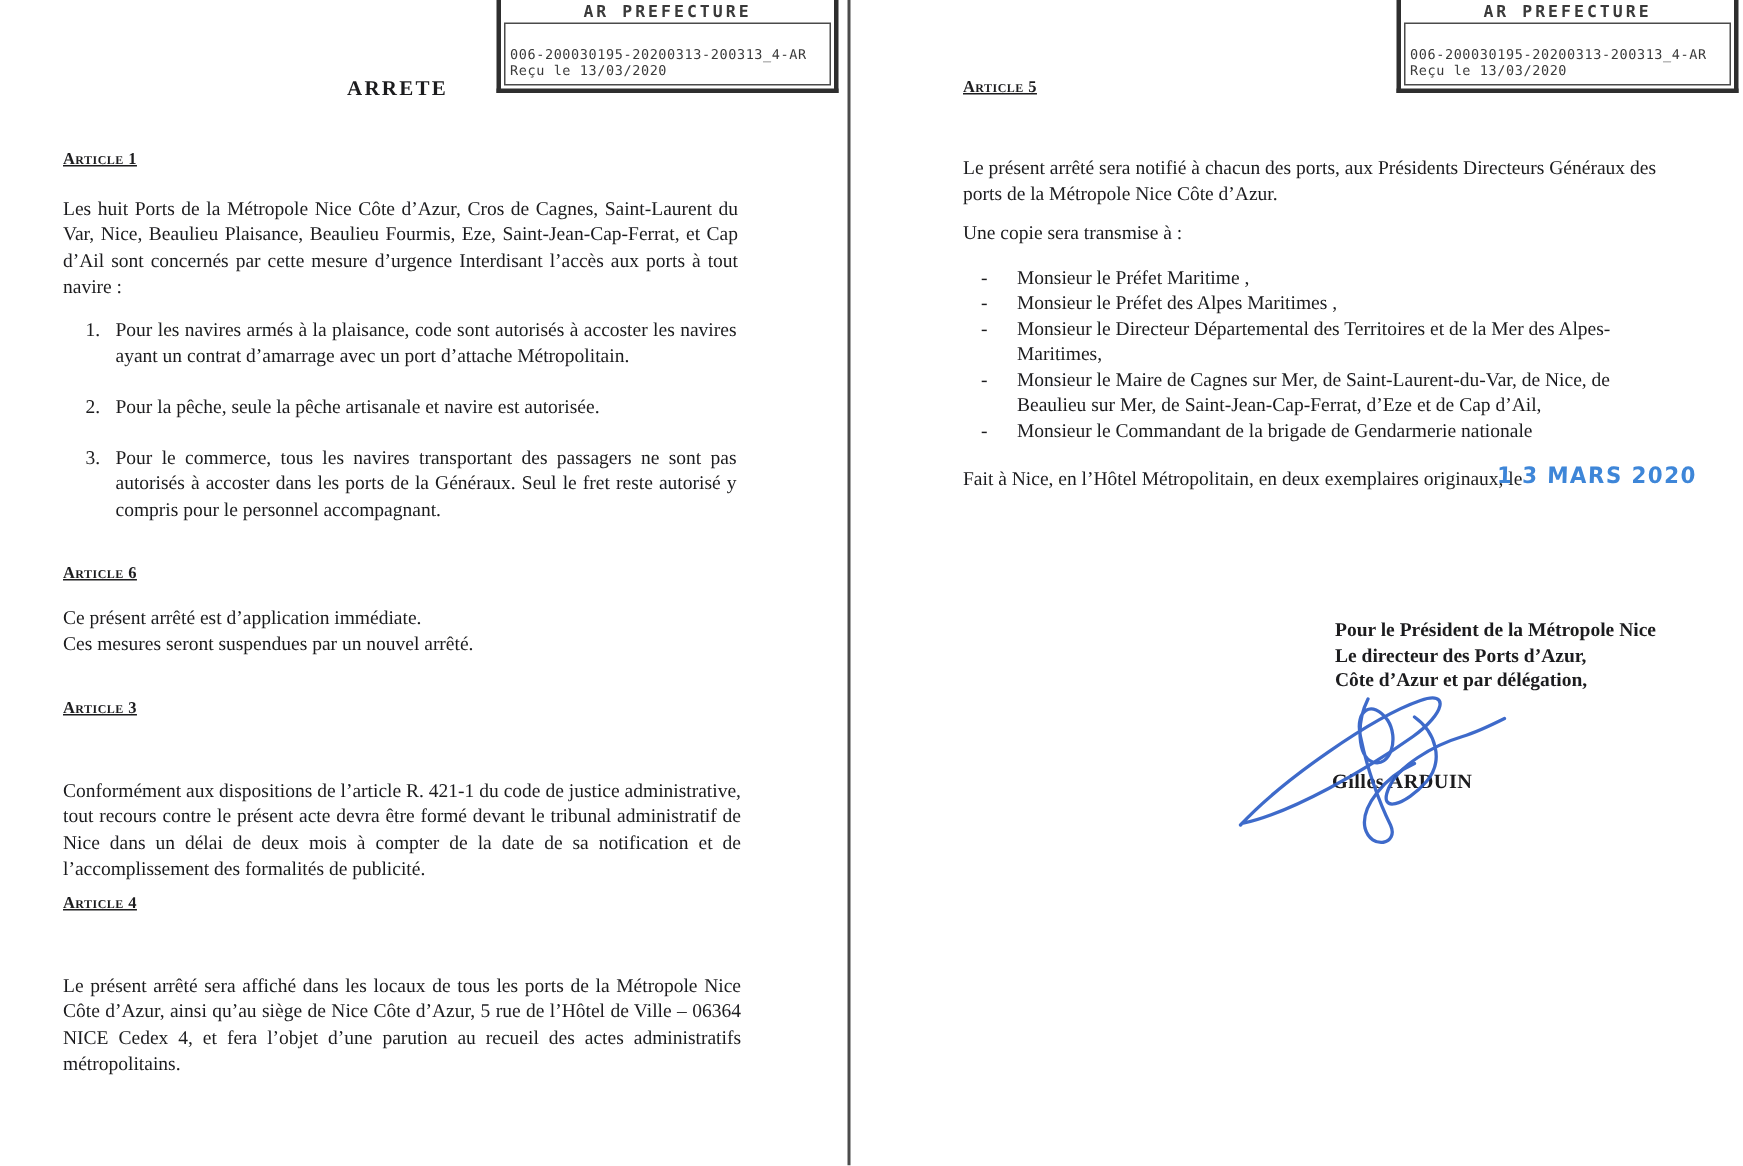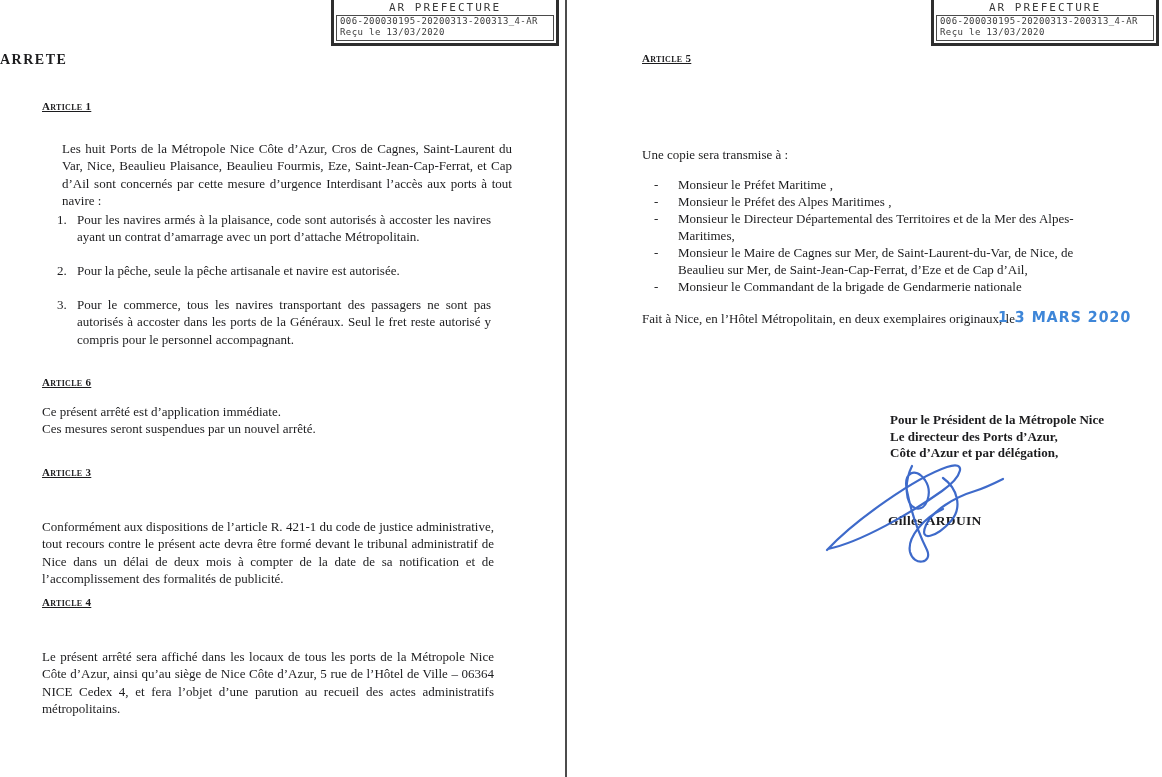--- a/index.html
+++ b/index.html
@@ -12,30 +12,30 @@
   #page-right{left:570px;width:592px;}
   .divider{position:absolute;left:565px;top:0;width:2px;height:777px;background:#4c4c4c;}
 
   
   .stamp{
     position:absolute;top:0;width:222px;background:#fff;
     border:3px solid #2e2e2e;border-top:none;
     font-family:"DejaVu Sans Mono", monospace;color:#3a3a3a;
   }
   .stamp-title{
-    text-align:center;font-size:11px;font-weight:normal;letter-spacing:2px;
+    text-align:center;font-size:11px;font-weight:bold;letter-spacing:2px;
     padding:1px 0 1px 0;color:#3a3a3a;
   }
   .stamp-inner{
-    border:1px solid #4a4a4a;margin:0 2px 2px 2px;padding:0 3px 2px 3px;
+    border:1px solid #4a4a4a;margin:0 2px 2px 2px;padding:16px 3px 2px 3px;
     font-size:9px;line-height:11px;letter-spacing:0.4px;white-space:nowrap;overflow:hidden;
   }
 
   .doc-title{
-    position:absolute;left:0;top:52px;width:530px;text-align:left;
+    position:absolute;left:0;top:52px;width:530px;text-align:center;
     font-weight:bold;font-size:14px;letter-spacing:1.5px;
   }
   .article-h{
     position:absolute;font-weight:bold;font-size:11px;
     font-variant:small-caps;text-decoration:underline;letter-spacing:0.3px;
   }
   .p{
     position:absolute;font-size:13px;line-height:17.3px;text-align:justify;
   }
   .line{position:absolute;font-size:13px;line-height:17.3px;white-space:nowrap;}
@@ -67,21 +67,21 @@
     <div class="stamp-title">AR PREFECTURE</div>
     <div class="stamp-inner">
       <div>006-200030195-20200313-200313_4-AR</div>
       <div>Reçu le 13/03/2020</div>
     </div>
   </div>
 
   <div class="doc-title">ARRETE</div>
 
   <div class="article-h" style="left:42px;top:100px;">Article 1</div>
-  <div class="p" style="left:42px;top:140px;width:450px;margin-left:20px;">Les huit Ports de la Métropole Nice Côte d’Azur, Cros de Cagnes, Saint-Laurent du Var, Nice, Beaulieu Plaisance, Beaulieu Fourmis, Eze, Saint-Jean-Cap-Ferrat, et Cap d’Ail sont concernés par cette mesure d’urgence Interdisant l’accès aux ports à tout navire :</div>
+  <div class="p" style="left:42px;top:130px;width:450px;">Les huit Ports de la Métropole Nice Côte d’Azur, Cros de Cagnes, Saint-Laurent du Var, Nice, Beaulieu Plaisance, Beaulieu Fourmis, Eze, Saint-Jean-Cap-Ferrat, et Cap d’Ail sont concernés par cette mesure d’urgence Interdisant l’accès aux ports à tout navire :</div>
 
   <div class="oli" style="top:211px;">
     <span class="n">1.</span>
     <div class="t">Pour les navires armés à la plaisance, code sont autorisés à accoster les navires ayant un contrat d’amarrage avec un port d’attache Métropolitain.</div>
   </div>
   <div class="oli" style="top:262px;">
     <span class="n">2.</span>
     <div class="t">Pour la pêche, seule la pêche artisanale et navire est autorisée.</div>
   </div>
   <div class="oli" style="top:296px;">
@@ -106,20 +106,21 @@
 
   <div class="stamp" style="left:361px;">
     <div class="stamp-title">AR PREFECTURE</div>
     <div class="stamp-inner">
       <div>006-200030195-20200313-200313_4-AR</div>
       <div>Reçu le 13/03/2020</div>
     </div>
   </div>
 
   <div class="article-h" style="left:72px;top:52px;">Article 5</div>
+  <div class="p" style="left:72px;top:103px;width:462px;">Le présent arrêté sera notifié à chacun des ports, aux Présidents  Directeurs  Généraux des ports de la Métropole Nice Côte d’Azur.</div>
   <div class="line" style="left:72px;top:146px;">Une copie sera transmise à :</div>
 
   <ul class="recipients">
     <li>
       <span class="dash">-</span>
       <span>Monsieur le Préfet Maritime ,</span>
     </li>
     <li>
       <span class="dash">-</span>
       <span>Monsieur le Préfet des Alpes Maritimes ,</span>

